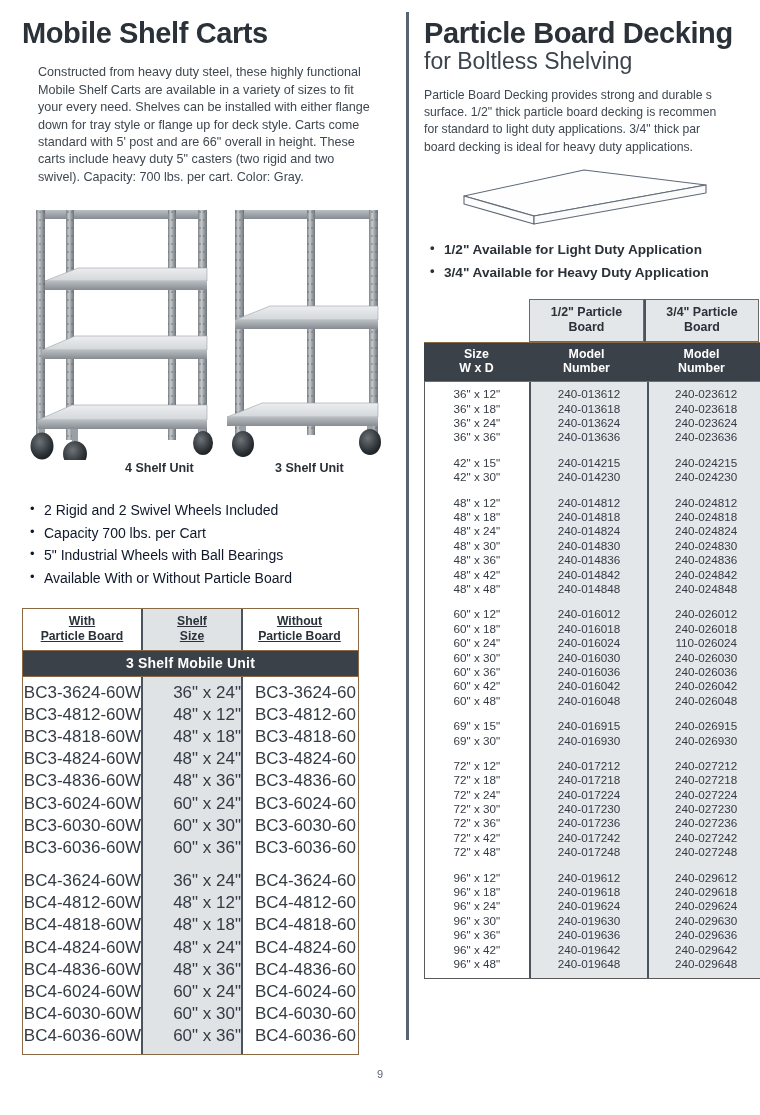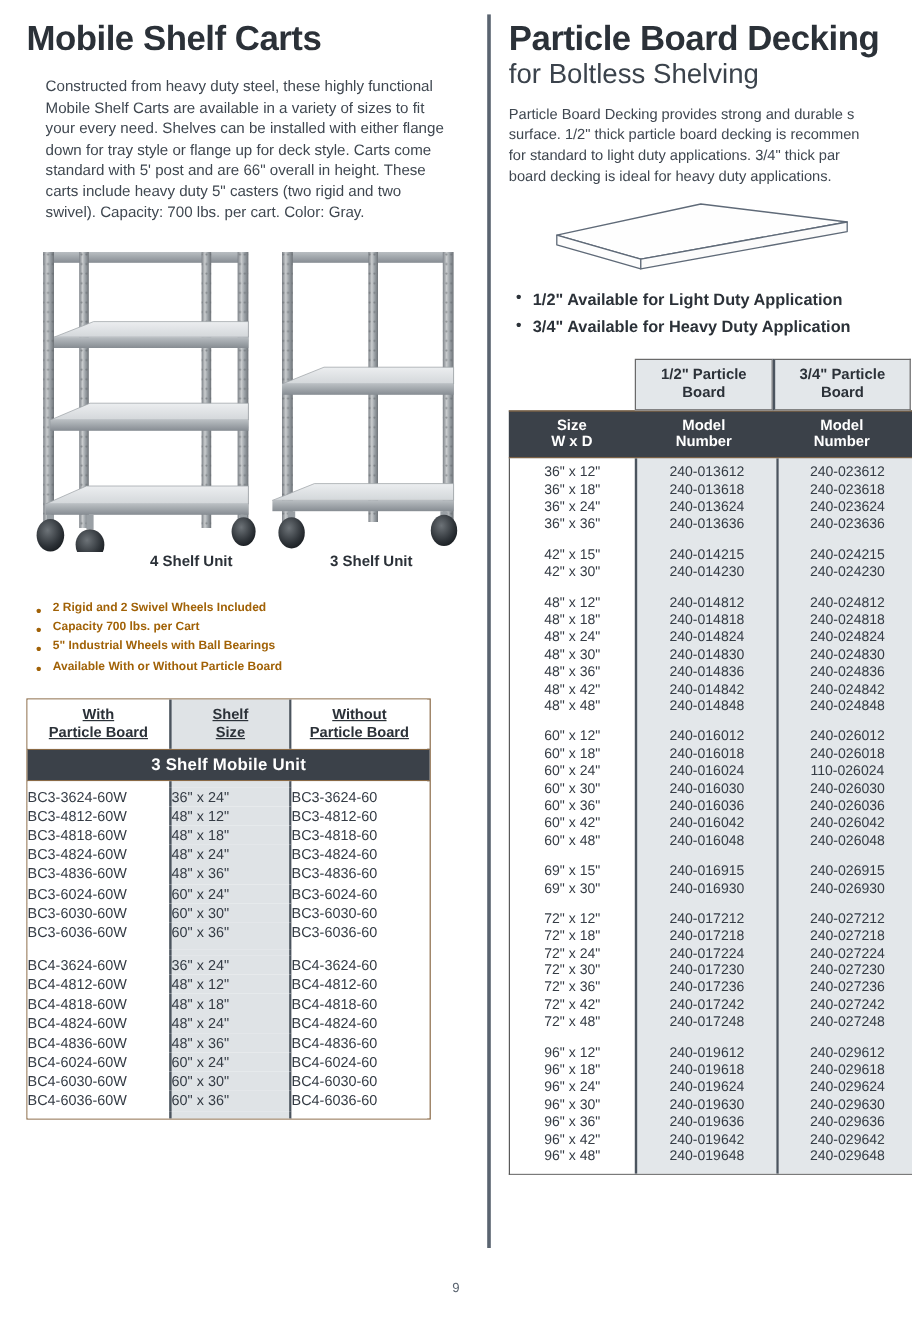--- a/index.html
+++ b/index.html
@@ -112,23 +112,23 @@
   .cap-4 { left: 72px; top: 0; margin-left: 31px; }
   .cap-3 { left: 253px; top: 0; }
 
   
   ul.bullets {
     list-style: none;
     margin: 16px 0 0 0;
     padding: 0 0 0 22px;
   }
   ul.bullets li {
-    font-size: 10px;
-    font-weight: bold;
-    color: #a16207;
+    font-size: 14px;
+    font-weight: normal;
+    color: #0f172a;
     line-height: 1.62;
     position: relative;
     white-space: nowrap;
   }
   ul.bullets li::before {
     content: "\2022";
     position: absolute;
     left: -14px;
     top: -1px;
     font-size: 13px;
@@ -186,22 +186,22 @@
     text-align: center;
     padding: 4px 0 5px 0;
     letter-spacing: 0.2px;
     border-top: 1.5px solid #8a6a46;
     border-bottom: 1.5px solid #8a6a46;
   }
 
   .lt-body { }
   .lt-row { display: flex; }
   .lt-cell {
-    font-size: 12px;
-    text-align: left;
+    font-size: 17px;
+    text-align: right;
     padding: 1.1px 0;
     color: #343b44;
     background: #ffffff;
   }
   .lt-cell.shaded { background: #dfe3e6; }
   .lt-pad-top { height: 5px; }
   .lt-pad-bot { height: 6px; }
   .lt-pad-row { display:flex; }
   .lt-pad-cell { background:#fff; }
   .lt-pad-cell.shaded { background:#dfe3e6; }

